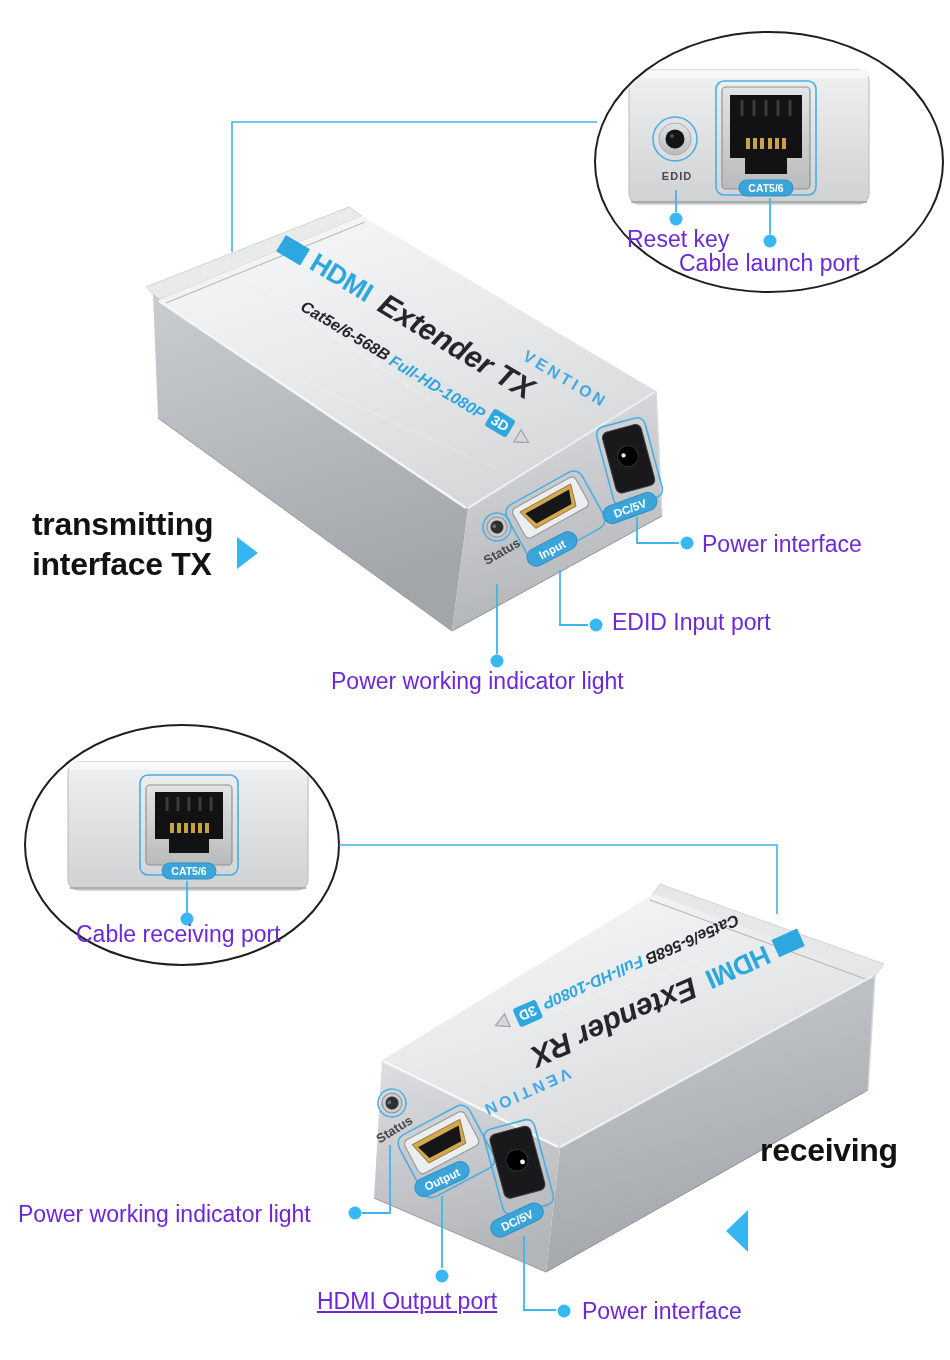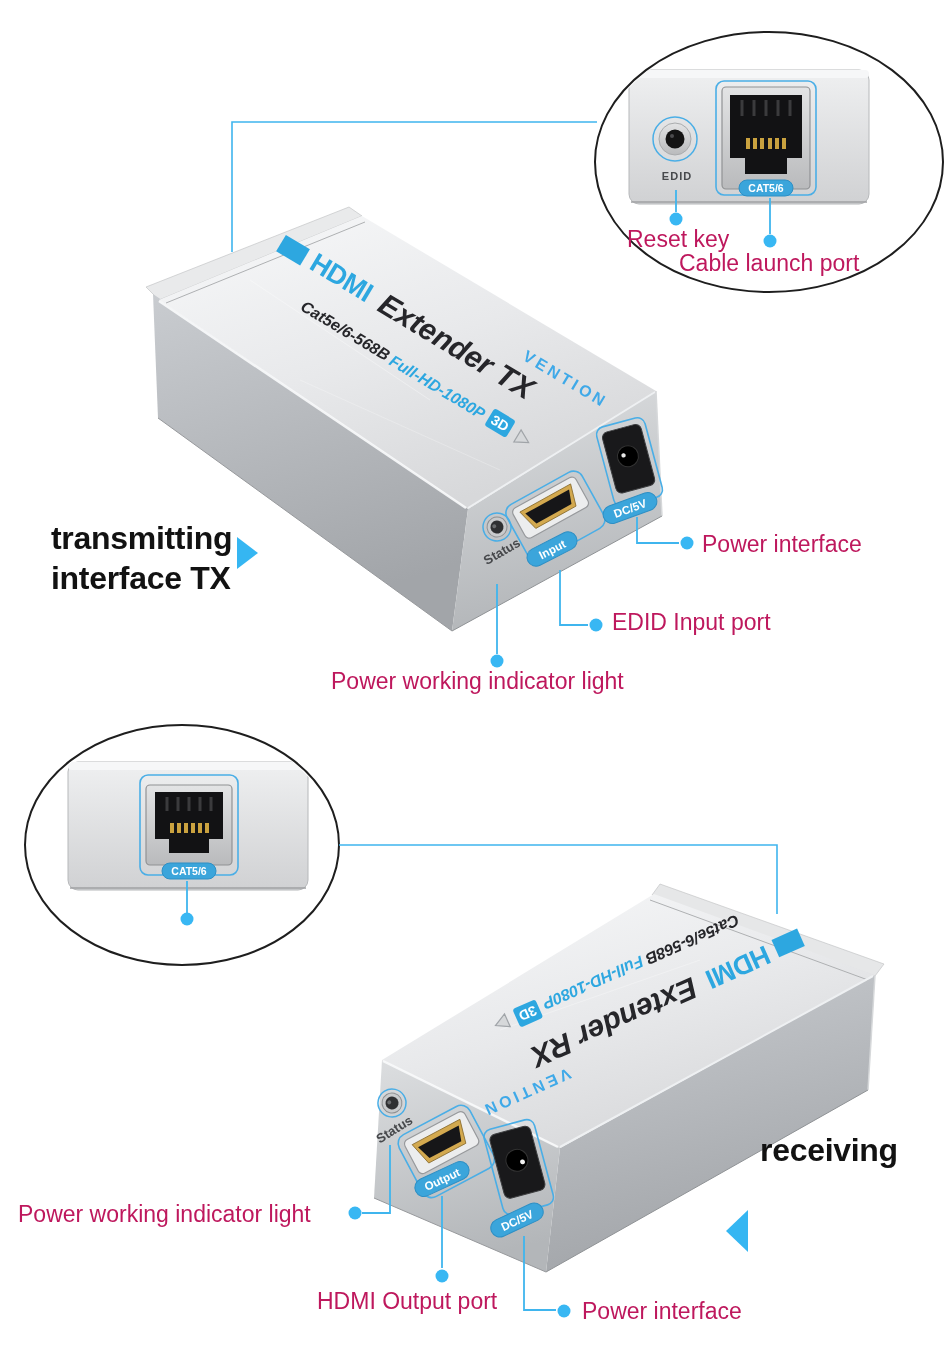--- a/index.html
+++ b/index.html
@@ -1,19 +1,19 @@
 <!DOCTYPE html>
 <html><head>
 <meta charset="utf-8">
 <style>
   html,body{margin:0;padding:0;background:#ffffff;}
   #stage{position:relative;width:950px;height:1360px;background:#ffffff;overflow:hidden;
          font-family:"Liberation Sans",sans-serif;}
   #art{position:absolute;left:0;top:0;}
-  .label{position:absolute;font-size:23px;color:#be185d;white-space:nowrap;
+  .label{position:absolute;font-size:23px;color:#6d28d9;white-space:nowrap;
          font-family:"Liberation Sans",sans-serif;}
   .heading{position:absolute;font-size:32px;font-weight:bold;color:#121212;
            line-height:40px;white-space:nowrap;letter-spacing:-0.3px;}
   svg text{font-family:"Liberation Sans",sans-serif;}
 </style>
 </head>
 <body>
 
 <div id="stage">
 
@@ -258,34 +258,35 @@
 
   <path d="M 390,1145 V 1213 H 362" stroke="#3fb5ee" stroke-width="1.8" fill="none"></path>
   <circle cx="355" cy="1213" r="6.5" fill="#38b7f3"></circle>
   <path d="M 442,1196 V 1268" stroke="#3fb5ee" stroke-width="1.8" fill="none"></path>
   <circle cx="442" cy="1276" r="6.5" fill="#38b7f3"></circle>
   <path d="M 524,1236 V 1310 H 556" stroke="#3fb5ee" stroke-width="1.8" fill="none"></path>
   <circle cx="564" cy="1311" r="6.5" fill="#38b7f3"></circle>
   <polygon points="748,1210 726,1231 748,1252" fill="#35b6f2"></polygon>
 </svg>
 
-  <div class="heading" style="left:51px;top:504px;margin-top:14px;">
+  <div class="heading" style="left:32px;top:504px;">
     <div>transmitting</div>
     <div>interface TX</div>
   </div>
 
   <div class="label" style="left:702px;top:531px;">Power interface</div>
   <div class="label" style="left:612px;top:609px;">EDID Input port</div>
   <div class="label" style="left:331px;top:668px;">Power working indicator light</div>
 
   <div class="label" style="left:627px;top:226px;">Reset key</div>
   <div class="label" style="left:651px;top:250px;margin-left:28px;">Cable launch port</div>
 
+  <div class="label" style="left:76px;top:921px;">Cable receiving port</div>
 
   <div class="heading" style="left:760px;top:1130px;">
     <div>receiving</div>
   </div>
 
   <div class="label" style="left:18px;top:1201px;">Power working indicator light</div>
-  <div class="label" style="left:317px;top:1288px;">HDMI Output port</div>
+  <div class="label" style="left:317px;top:1288px;text-decoration:underline;">HDMI Output port</div>
   <div class="label" style="left:582px;top:1298px;">Power interface</div>
 
 </div>
 
 </body></html>

